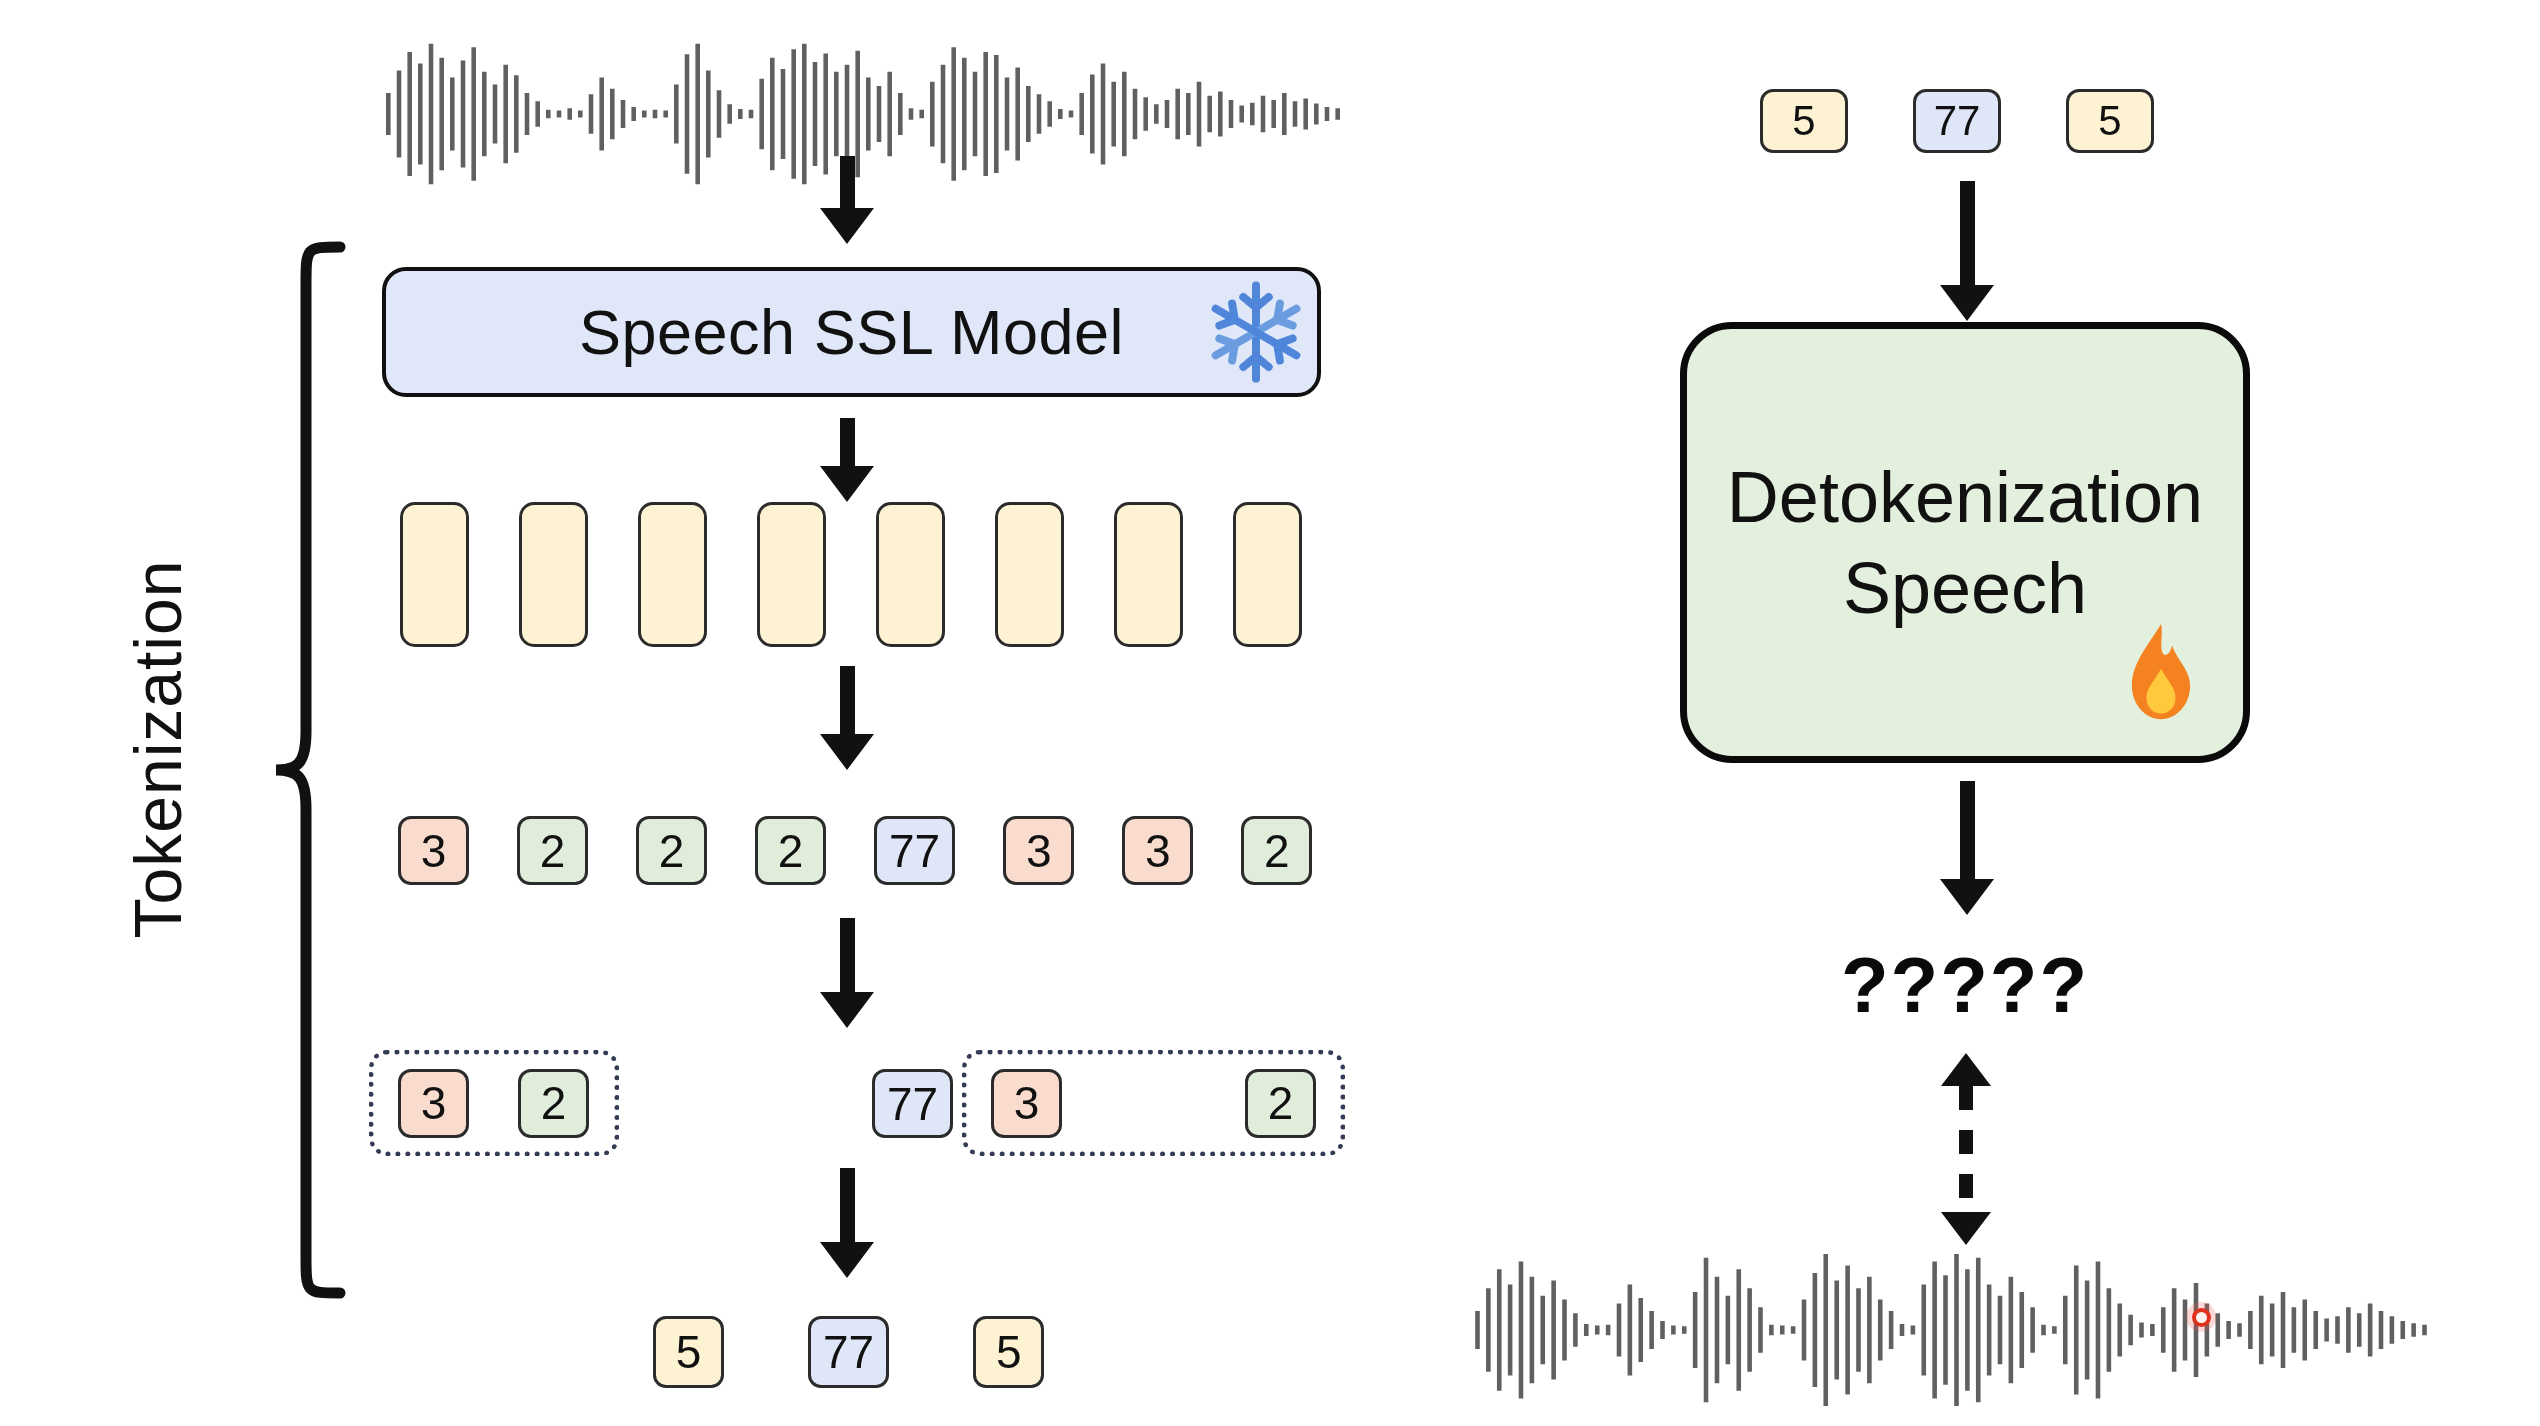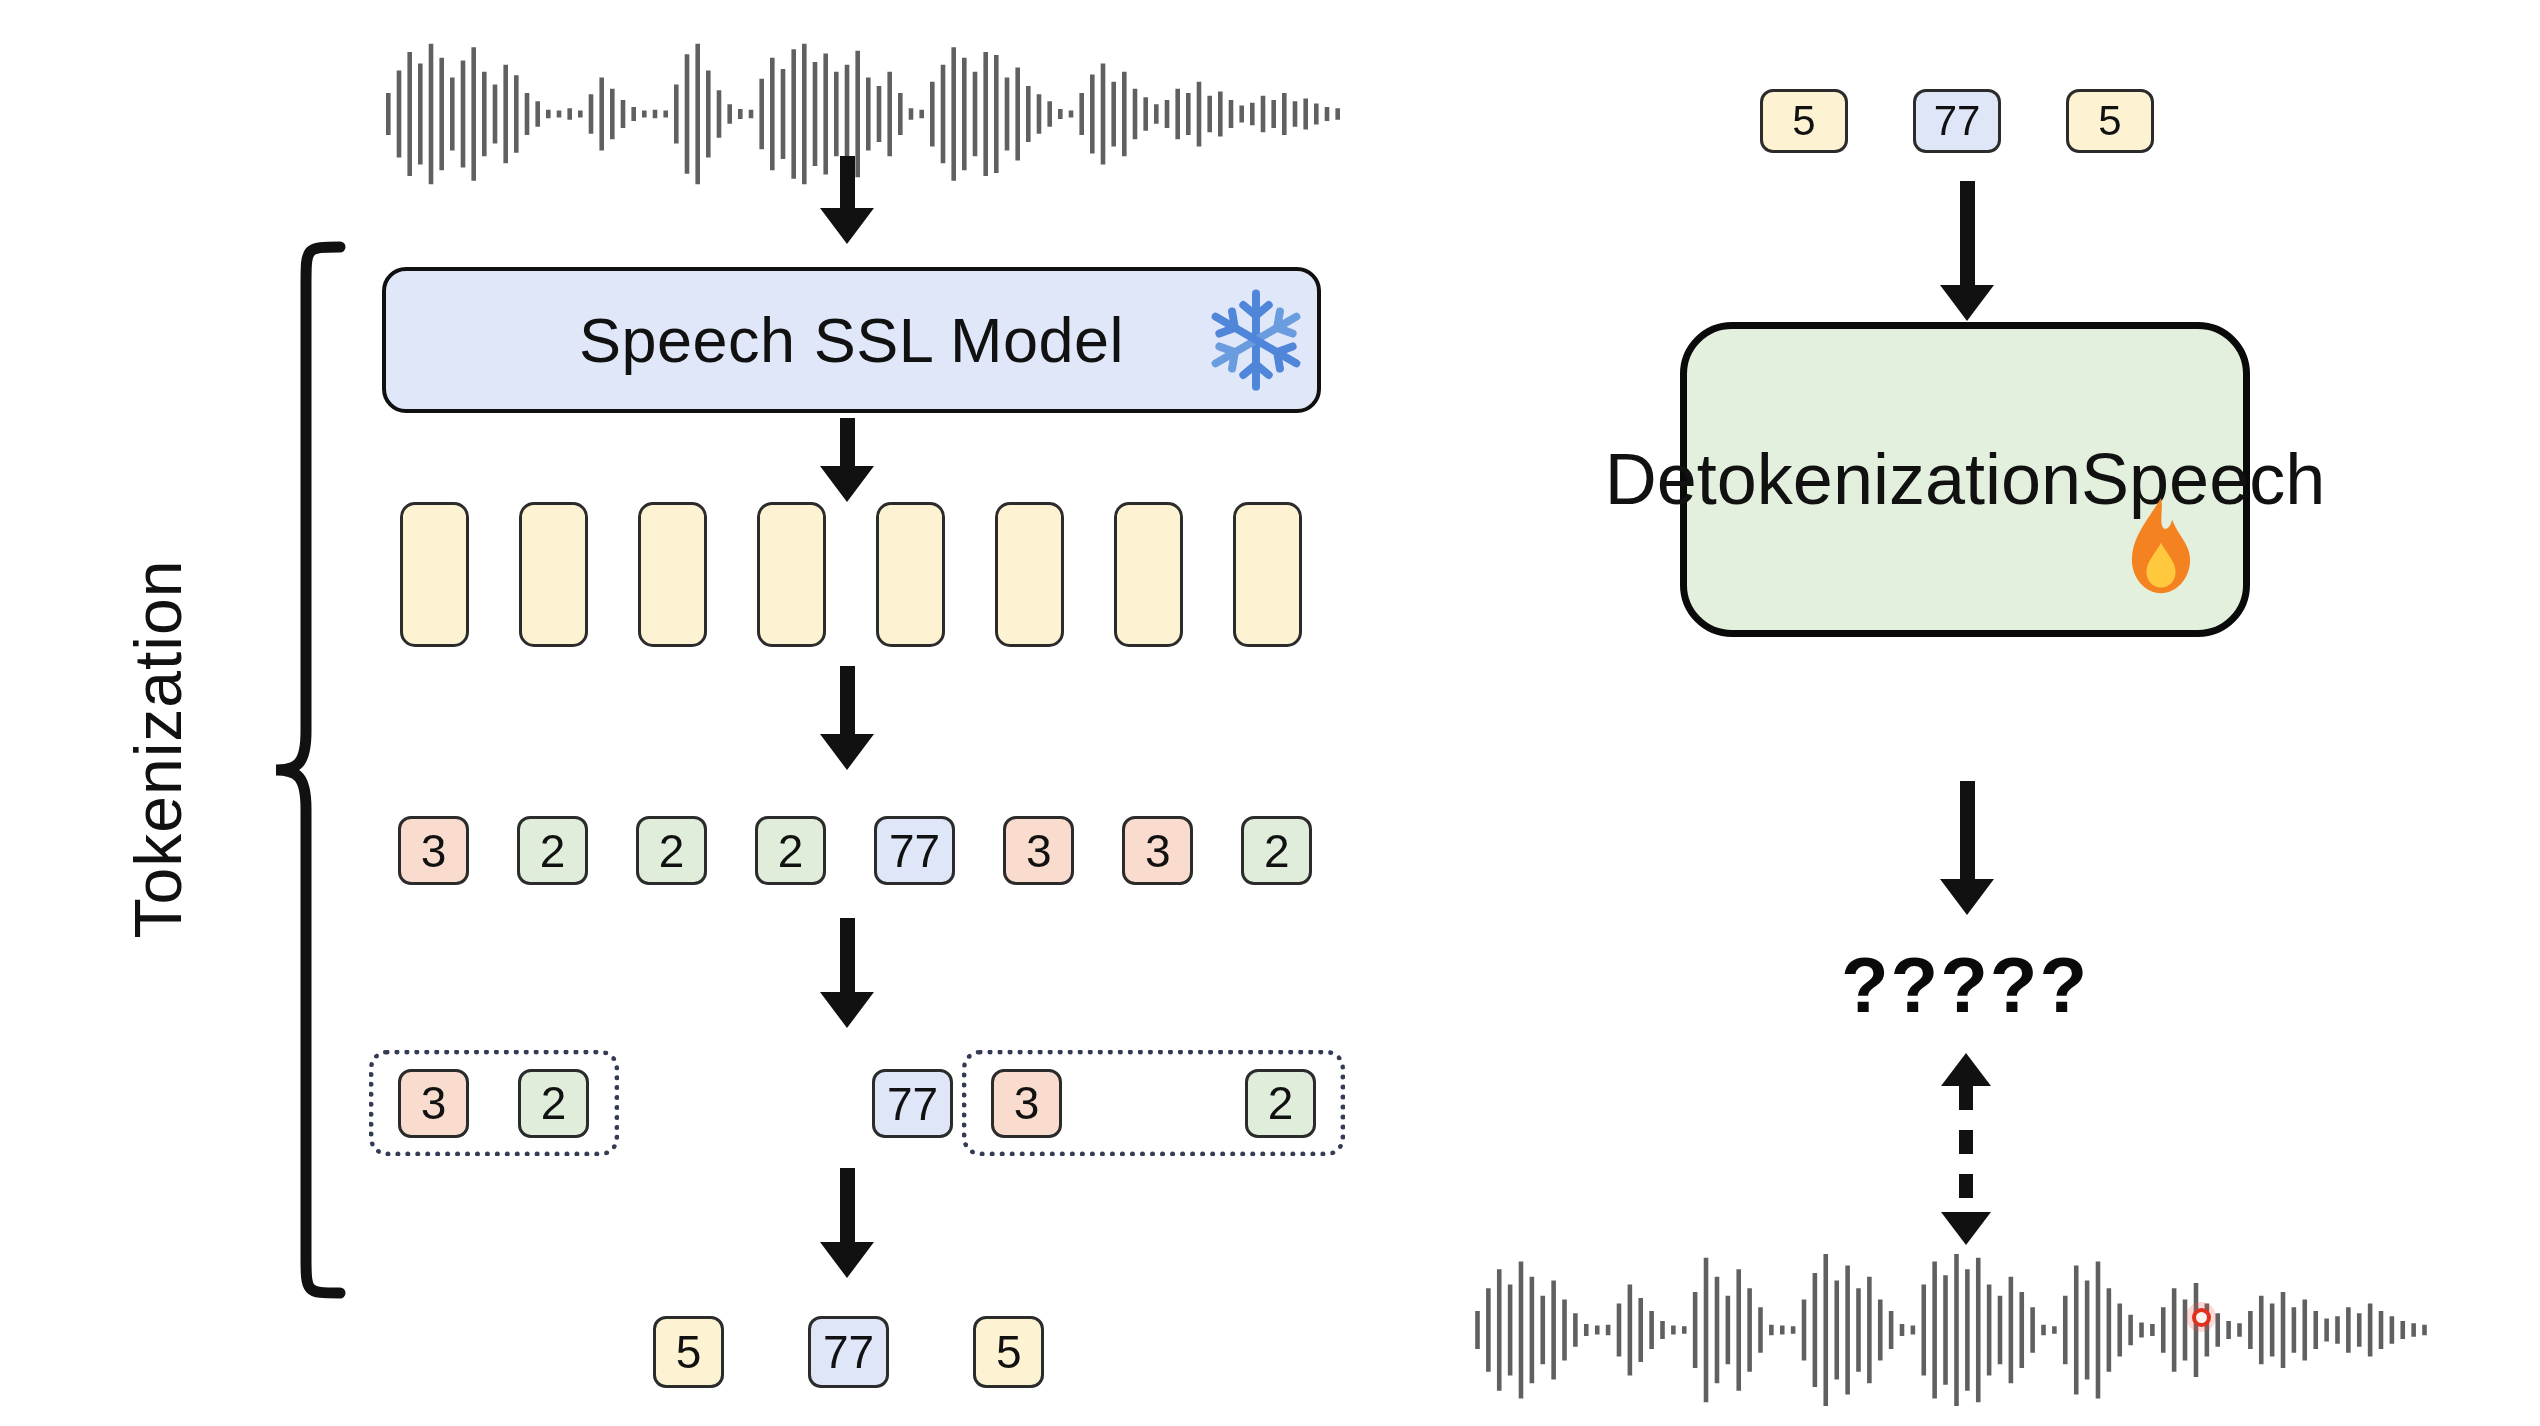--- a/index.html
+++ b/index.html
@@ -15,21 +15,21 @@
   .arrow .stem{width:15px;flex:1;background:#111;}
   .arrow .head{width:0;height:0;border-left:27px solid transparent;border-right:27px solid transparent;border-top:36px solid #111;}
 
   
   .dashed-arrow{position:absolute;display:flex;flex-direction:column;align-items:center;}
   .dashed-arrow .head-up{width:0;height:0;border-left:25px solid transparent;border-right:25px solid transparent;border-bottom:33px solid #111;}
   .dashed-arrow .dstem{width:14px;flex:1;background:repeating-linear-gradient(to bottom,#111 0 24px,transparent 24px 44px);}
   .dashed-arrow .head-down{width:0;height:0;border-left:25px solid transparent;border-right:25px solid transparent;border-top:33px solid #111;}
 
   .ssl-box{
-    position:absolute;left:382px;top:267px;width:939px;height:146px;box-sizing:border-box;
+    position:absolute;left:382px;top:267px;width:939px;height:130px;box-sizing:border-box;
     background:#dfe7f8;border:4px solid #101010;border-radius:24px;
     display:flex;align-items:center;justify-content:center;
   }
   .ssl-box .label{font-size:63px;font-weight:500;letter-spacing:0.5px;}
   .ssl-box .snow{position:absolute;right:8px;top:50%;transform:translateY(-50%);width:106px;height:106px;}
 
   .embed-row{position:absolute;left:400px;top:502px;display:flex;gap:50px;}
   .embed{width:69px;height:145px;box-sizing:border-box;background:#fdf2d2;border:3px solid #2b2b2b;border-radius:15px;}
 
   .chip{
@@ -54,23 +54,23 @@
   .dedup-group-2{left:962px;width:383px;justify-content:space-between;}
   .dedup-middle{position:absolute;left:872px;top:1069px;display:flex;}
 
   .brace{position:absolute;left:268px;top:239px;width:90px;height:1062px;}
   .rot-label{
     position:absolute;left:158px;top:749px;transform:translate(-50%,-50%) rotate(-90deg);
     font-size:66px;letter-spacing:1px;white-space:nowrap;color:#111;
   }
 
   .detok-box{
-    position:absolute;left:1680px;top:322px;width:570px;height:315px;box-sizing:border-box;
+    position:absolute;left:1680px;top:322px;width:570px;height:441px;box-sizing:border-box;
     background:#e4f0de;border:7px solid #0a0a0a;border-radius:52px;
-    display:flex;flex-direction:row;align-items:center;justify-content:center;
+    display:flex;flex-direction:column;align-items:center;justify-content:center;
   }
   .detok-box .line{font-size:72px;line-height:1.26;font-weight:500;}
   .detok-box .flame{position:absolute;right:26px;bottom:26px;width:112px;height:118px;}
 
   .question{
     position:absolute;left:1965px;top:940px;transform:translateX(-50%);
     font-size:78px;font-weight:600;letter-spacing:2px;color:#0a0a0a;
   }
 
   .red-dot{

